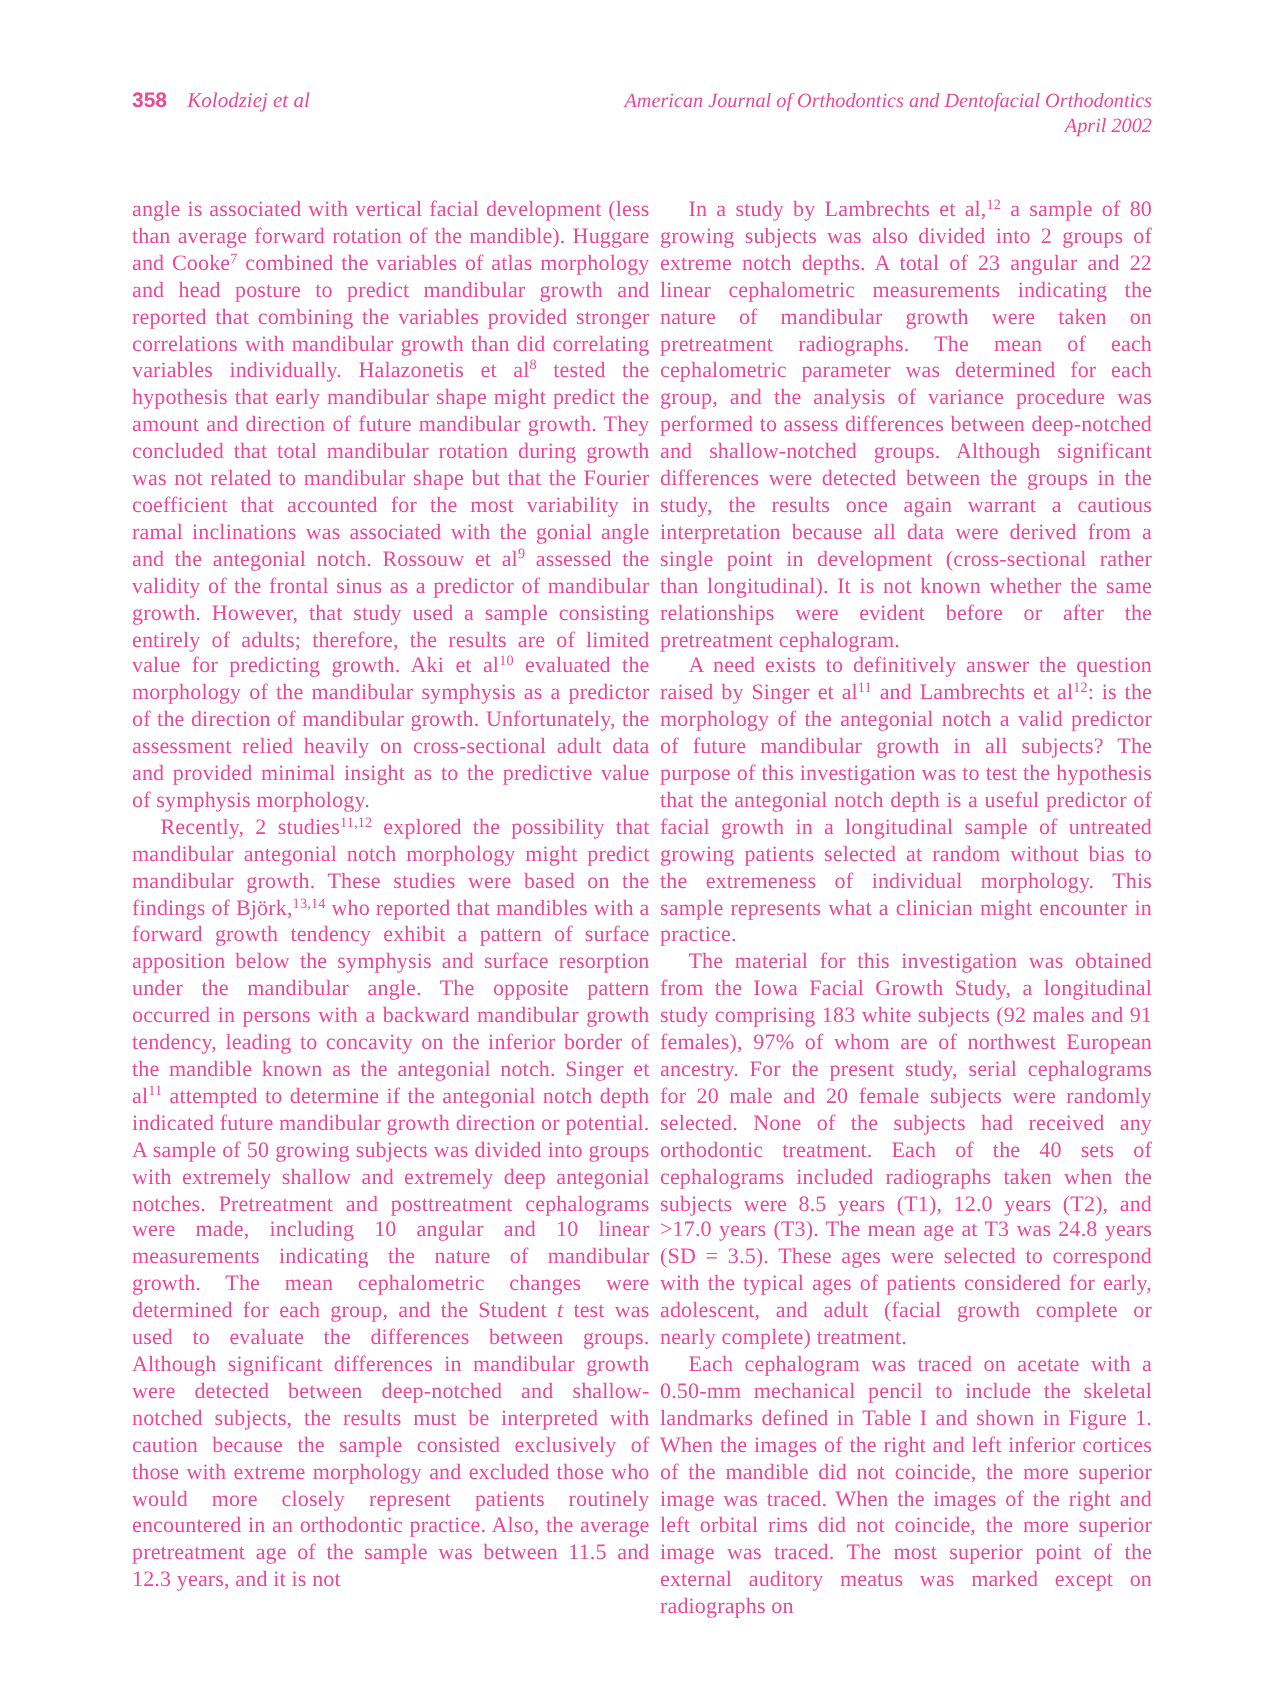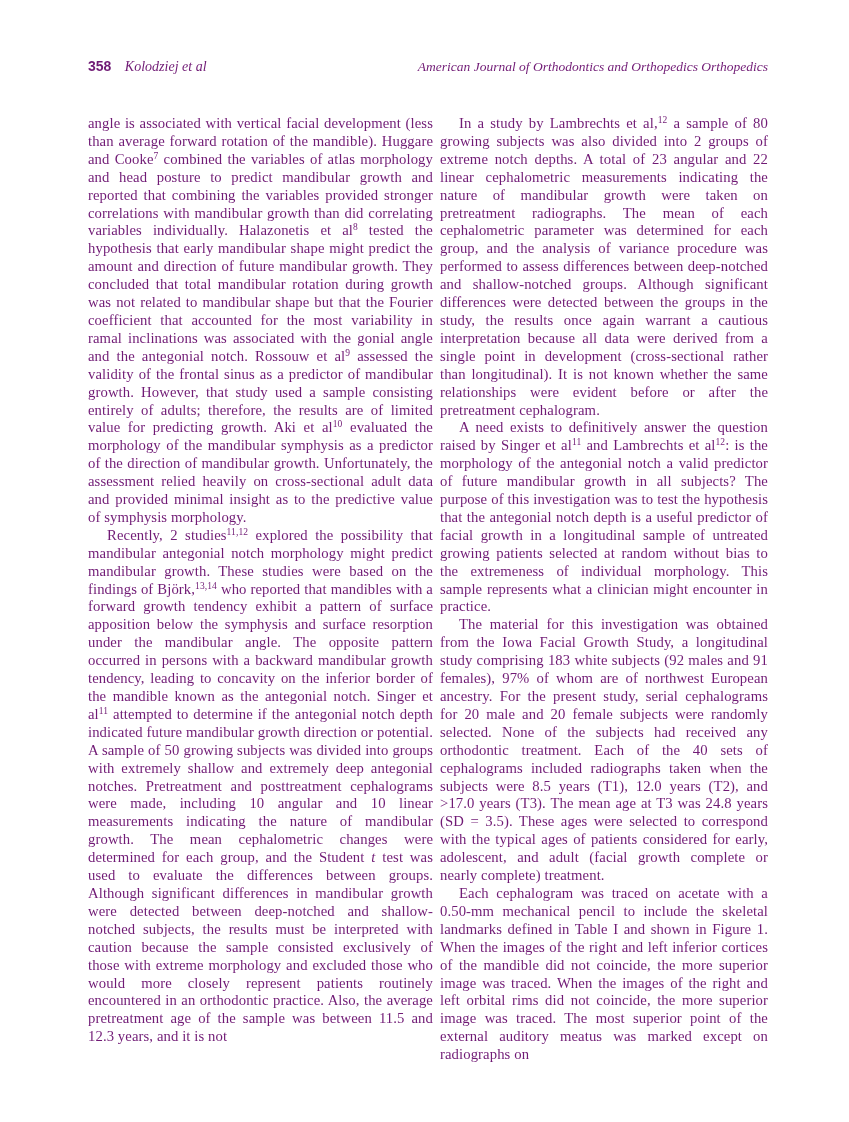--- a/index.html
+++ b/index.html
@@ -8,21 +8,21 @@
     background: #ffffff;
   }
   .page {
     position: relative;
     width: 849px;
     height: 1122px;
     background: #ffffff;
     box-sizing: border-box;
     padding: 58px 81px 0 88px;
     font-family: "Liberation Serif", serif;
-    color: #701a75;
+    color: #ec4899;
     overflow: hidden;
   }
   .running-head {
     display: flex;
     justify-content: space-between;
     align-items: flex-start;
     width: 680px;
     margin-bottom: 14px;
   }
   .rh-left {
@@ -84,21 +84,22 @@
 <body>
 
 <div class="page">
 
   <div class="running-head">
     <div class="rh-left">
       <span class="rh-pagenum">358</span>
       <span class="rh-authors">Kolodziej et al</span>
     </div>
     <div class="rh-right">
-      <div>American Journal of Orthodontics and Orthopedics Orthopedics</div>
+      <div>American Journal of Orthodontics and Dentofacial Orthodontics</div>
+      <div>April 2002</div>
     </div>
   </div>
 
   <div class="columns">
     <div class="col col-left">
         <p class="par">angle is associated with vertical facial development (less than average forward rotation of the mandible). Huggare and Cooke<sup>7</sup> combined the variables of atlas morphology and head posture to predict mandibular growth and reported that combining the variables provided stronger correlations with mandibular growth than did correlating variables individually. Halazonetis et al<sup>8</sup> tested the hypothesis that early mandibular shape might predict the amount and direction of future mandibular growth. They concluded that total mandibular rotation during growth was not related to mandibular shape but that the Fourier coefficient that accounted for the most variability in ramal inclinations was associated with the gonial angle and the antegonial notch. Rossouw et al<sup>9</sup> assessed the validity of the frontal sinus as a predictor of mandibular growth. However, that study used a sample consisting entirely of adults; therefore, the results are of limited value for predicting growth. Aki et al<sup>10</sup> evaluated the morphology of the mandibular symphysis as a predictor of the direction of mandibular growth. Unfortunately, the assessment relied heavily on cross-sectional adult data and provided minimal insight as to the predictive value of symphysis morphology.</p>
         <p class="par indent">Recently, 2 studies<sup>11,12</sup> explored the possibility that mandibular antegonial notch morphology might predict mandibular growth. These studies were based on the findings of Björk,<sup>13,14</sup> who reported that mandibles with a forward growth tendency exhibit a pattern of surface apposition below the symphysis and surface resorption under the mandibular angle. The opposite pattern occurred in persons with a backward mandibular growth tendency, leading to concavity on the inferior border of the mandible known as the antegonial notch. Singer et al<sup>11</sup> attempted to determine if the antegonial notch depth indicated future mandibular growth direction or potential. A sample of 50 growing subjects was divided into groups with extremely shallow and extremely deep antegonial notches. Pretreatment and posttreatment cephalograms were made, including 10 angular and 10 linear measurements indicating the nature of mandibular growth. The mean cephalometric changes were determined for each group, and the Student <em>t</em> test was used to evaluate the differences between groups. Although significant differences in mandibular growth were detected between deep-notched and shallow-notched subjects, the results must be interpreted with caution because the sample consisted exclusively of those with extreme morphology and excluded those who would more closely represent patients routinely encountered in an orthodontic practice. Also, the average pretreatment age of the sample was between 11.5 and 12.3 years, and it is not</p>
       </div>
     <div class="col col-right">
         <p class="par indent">In a study by Lambrechts et al,<sup>12</sup> a sample of 80 growing subjects was also divided into 2 groups of extreme notch depths. A total of 23 angular and 22 linear cephalometric measurements indicating the nature of mandibular growth were taken on pretreatment radiographs. The mean of each cephalometric parameter was determined for each group, and the analysis of variance procedure was performed to assess differences between deep-notched and shallow-notched groups. Although significant differences were detected between the groups in the study, the results once again warrant a cautious interpretation because all data were derived from a single point in development (cross-sectional rather than longitudinal). It is not known whether the same relationships were evident before or after the pretreatment cephalogram.</p>

